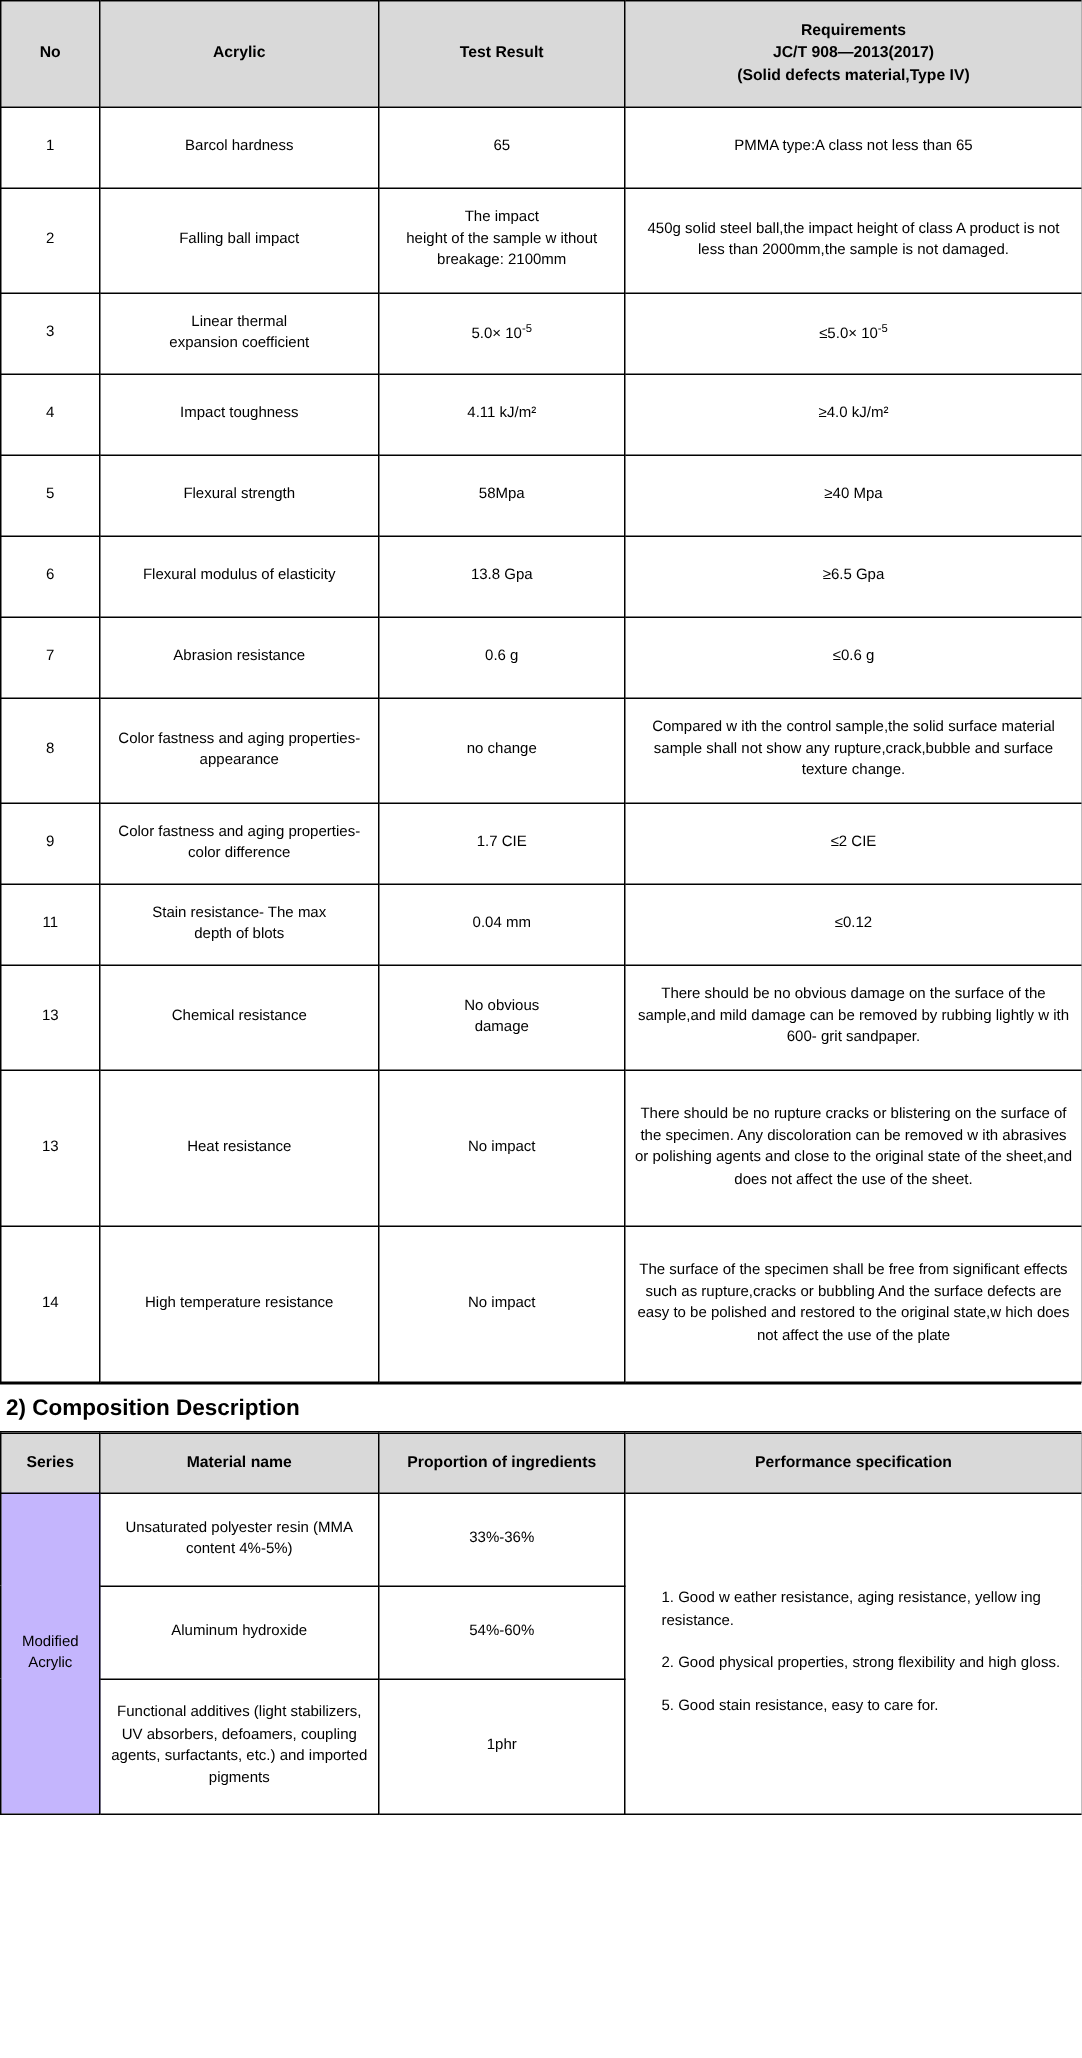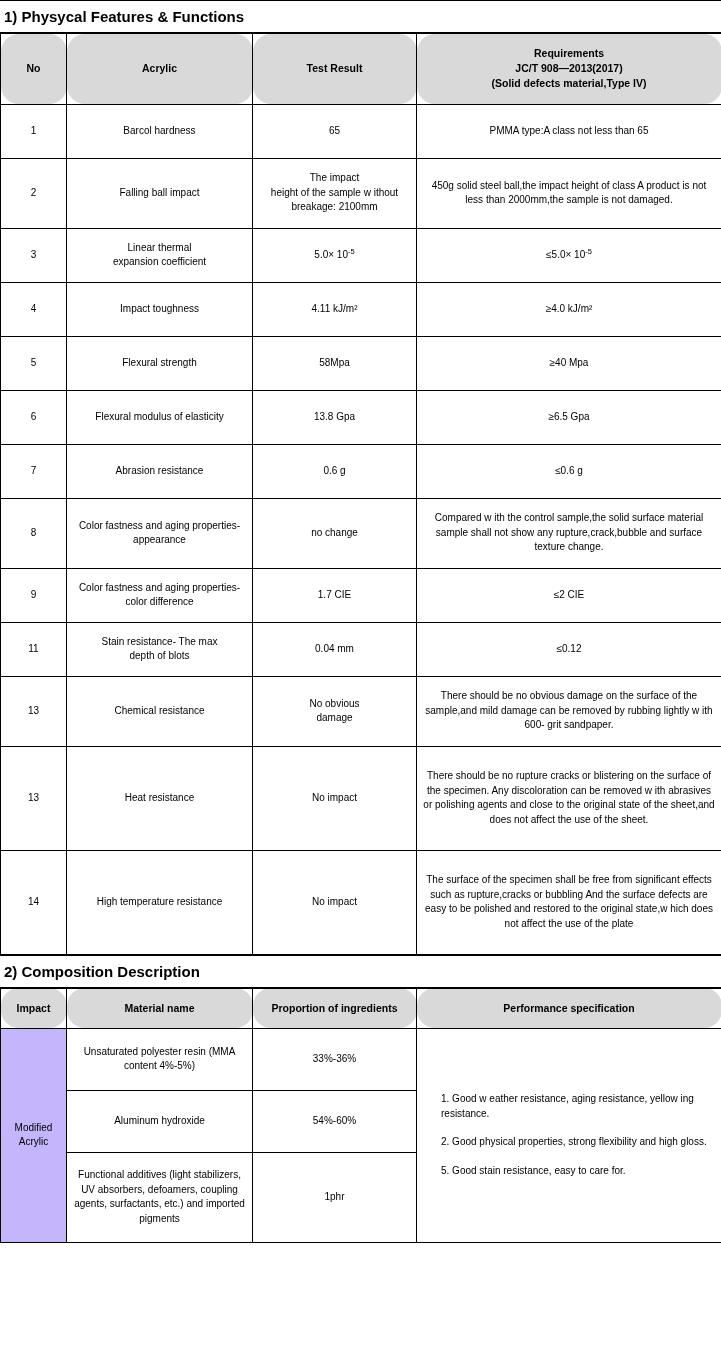--- a/index.html
+++ b/index.html
@@ -45,21 +45,20 @@
     padding: 6px 6px;
     font-weight: normal;
     line-height: 1.45;
   }
   thead td {
     background: #d9d9d9;
     font-weight: bold;
     font-size: 10.5px;
     padding-top: 12px;
     padding-bottom: 12px;
-    border-radius: 18px;
   }
   .col-no   { width: 66px; }
   .col-feat { width: 186px; }
   .col-res  { width: 164px; }
   .col-req  { width: 305px; }
 
   .c2-series { width: 66px; }
   .c2-mat    { width: 186px; }
   .c2-prop   { width: 164px; }
   .c2-perf   { width: 305px; }
@@ -79,21 +78,20 @@
   .tall-1 { height: 54px; }
   .tall-2 { height: 70px; }
   sup { font-size: 7.5px; vertical-align: super; }
 </style>
 </head>
 <body>
 
 <div class="page">
 
 
-  <div class="section-head">1) Physycal Features &amp; Functions</div>
 
   <table>
     <colgroup>
       <col class="col-no">
         <col class="col-feat">
         <col class="col-res">
         <col class="col-req">
     </colgroup>
     <thead>
       <tr>
@@ -200,21 +198,21 @@
 
   <table>
     <colgroup>
       <col class="c2-series">
         <col class="c2-mat">
         <col class="c2-prop">
         <col class="c2-perf">
     </colgroup>
     <thead>
       <tr>
-        <td>Impact</td>
+        <td>Series</td>
         <td>Material name</td>
         <td>Proportion of ingredients</td>
         <td>Performance specification</td>
       </tr>
     </thead>
     <tbody>
       <tr style="height:62px">
         <td class="series-cell" rowspan="3" style="white-space:pre-line">Modified
 Acrylic</td>
         <td>Unsaturated polyester resin (MMA content 4%-5%)</td>

